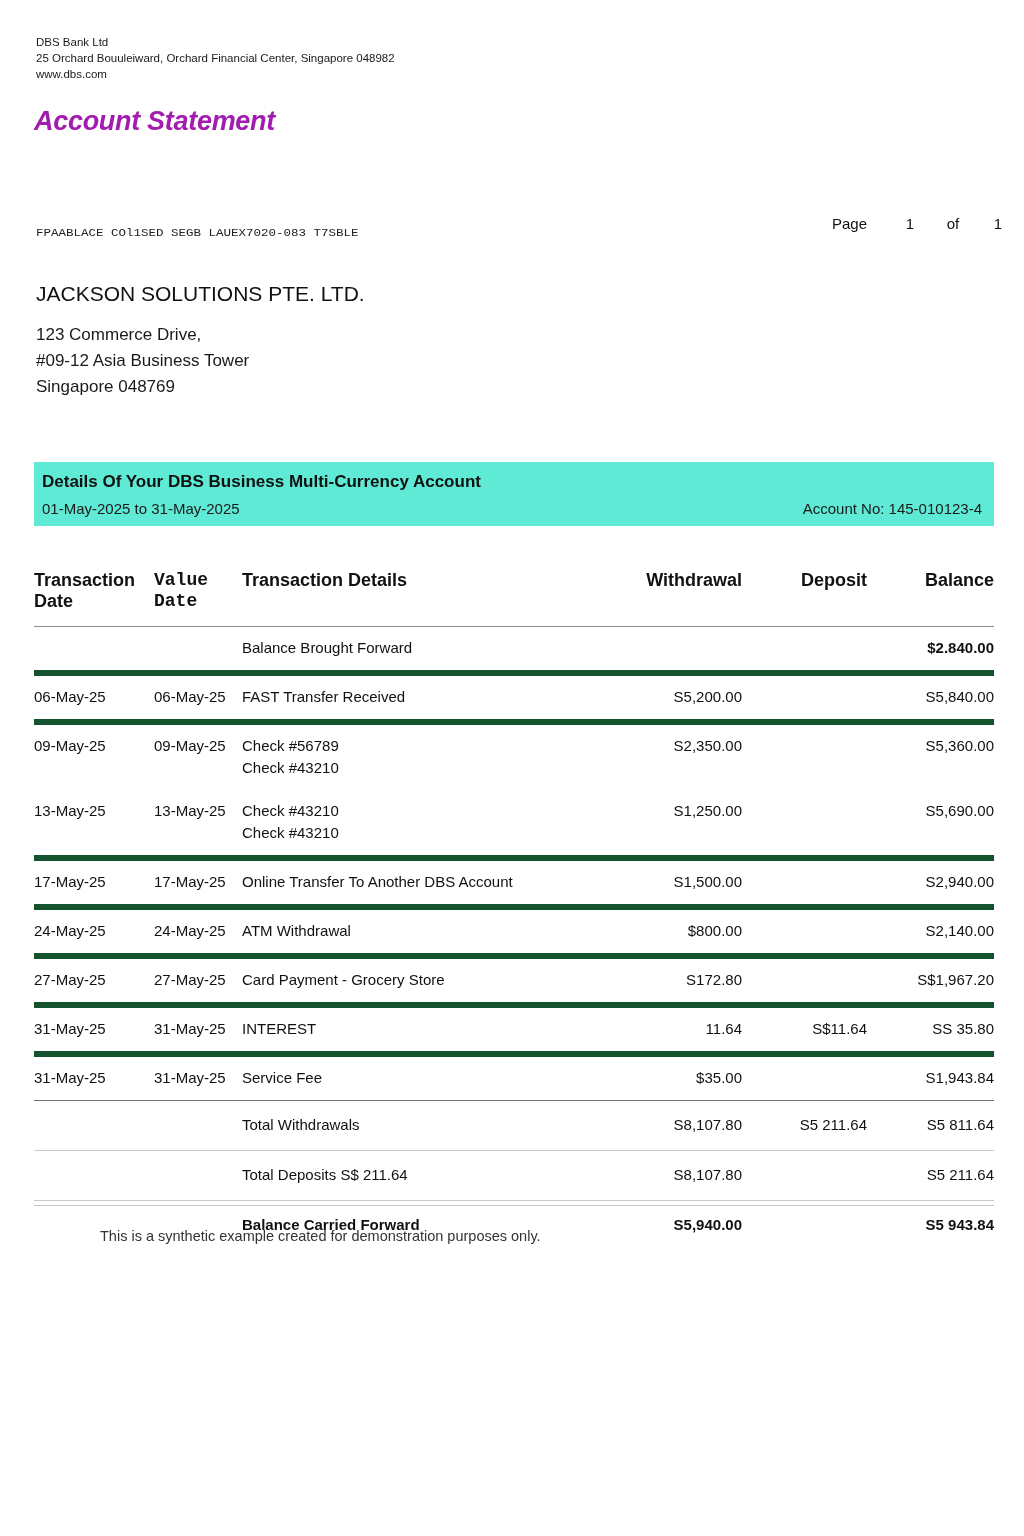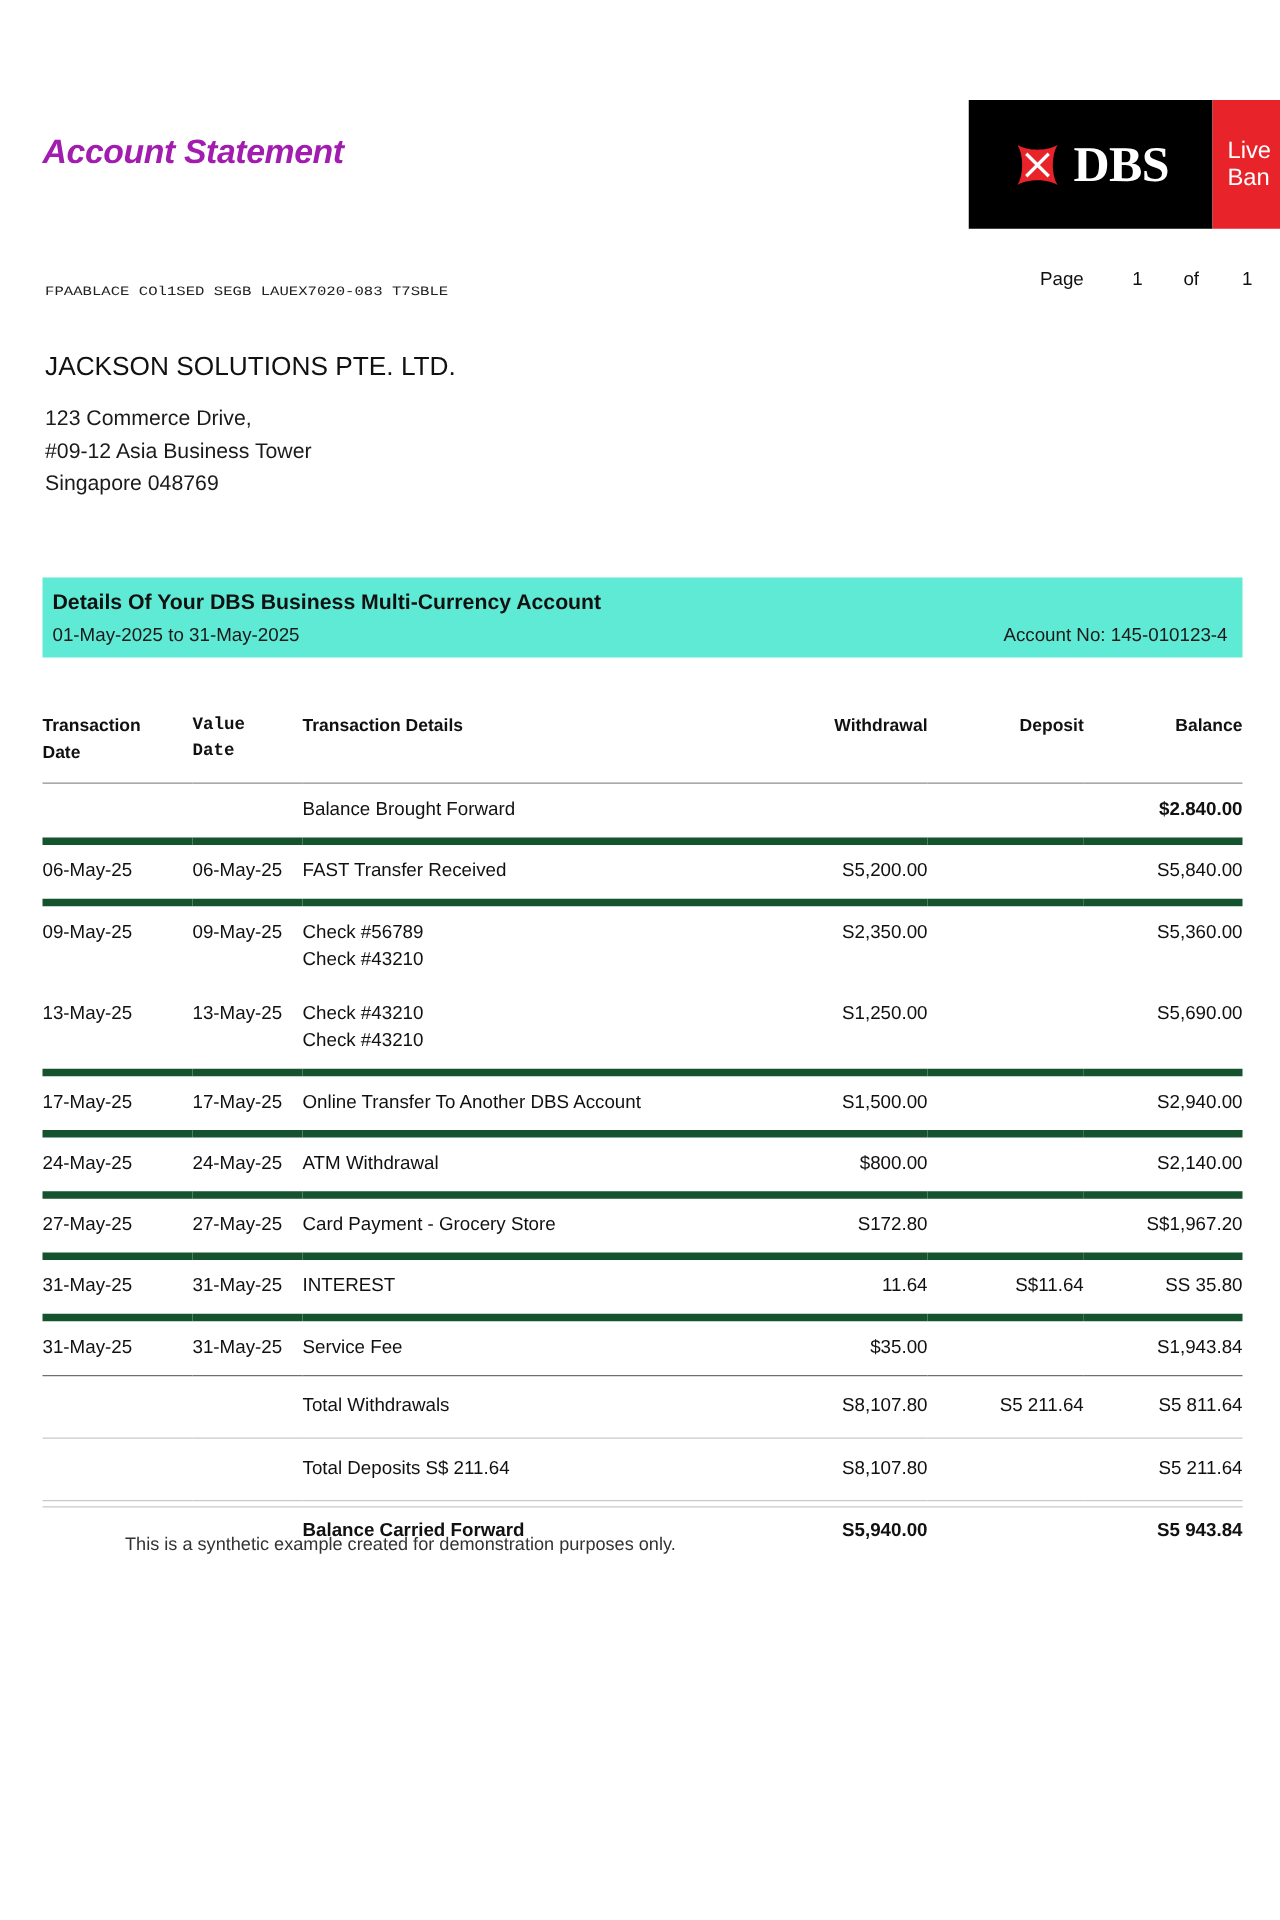--- a/index.html
+++ b/index.html
@@ -168,21 +168,21 @@
     position: absolute;
     left: 34px;
     top: 568px;
     width: 960px;
     border-collapse: collapse;
     font-size: 15px;
     color: #111;
   }
   .txn-table th {
     font-weight: bold;
-    font-size: 14px;
+    font-size: 18px;
     vertical-align: top;
     padding: 2px 0 14px 0;
     text-align: left;
     white-space: pre-line;
     line-height: 21px;
   }
   .txn-table th.num, .txn-table td.num { text-align: right; }
   .txn-table tbody tr { border-top: 6px solid #14532d; }
   .txn-table tbody tr.no-rule { border-top: none; }
   .txn-table td {
@@ -217,38 +217,28 @@
     top: 1228px;
     font-size: 14.5px;
     color: #333;
   }
 </style>
 </head>
 <body>
 
 <div class="page">
 
+  <div class="bank-block">
+    <div>DBS Bank Ltd</div>
+    <div>25 Orchard Bouuleiward, Orchard Financial Center, Singapore 048982</div>
+    <div>www.dbs.com</div>
+  </div>
 
   <div class="stmt-title">Account Statement</div>
 
-  <div class="logo-wrap">
-    <div class="logo-black">
-      <span class="logo-mark">
-        <svg viewBox="0 0 40 40" width="40" height="40" aria-hidden="true">
-          <path d="M4 4 C12 9, 28 9, 36 4 C31 12, 31 28, 36 36 C28 31, 12 31, 4 36 C9 28, 9 12, 4 4 Z" fill="#e8232a"></path>
-          <path d="M11 11 L29 29 M29 11 L11 29" stroke="#ffffff" stroke-width="2.6" fill="none"></path>
-        </svg>
-      </span>
-      <span class="logo-word">DBS</span>
-    </div>
-    <div class="logo-red">
-      <span>Live</span>
-      <span>Ban</span>
-    </div>
-  </div>
 
   <div class="page-indicator">
     <span class="pi-label">Page</span>
     <span class="pi-num">1</span>
     <span class="pi-of">of</span>
     <span class="pi-total">1</span>
   </div>
 
   <div class="ocr-line">FPAABLACE COl1SED SEGB LAUEX7020-083 T7SBLE</div>
 

